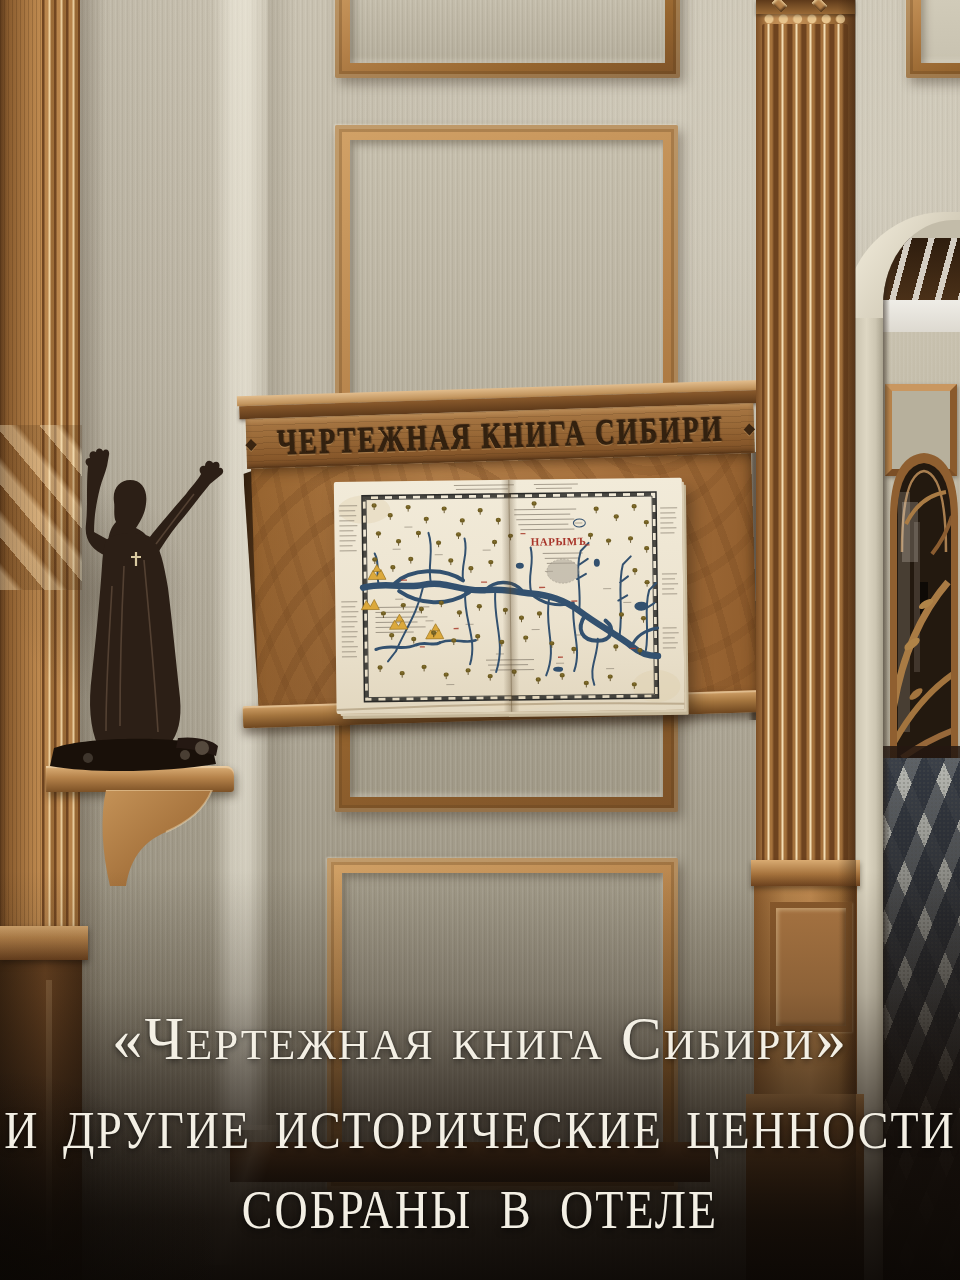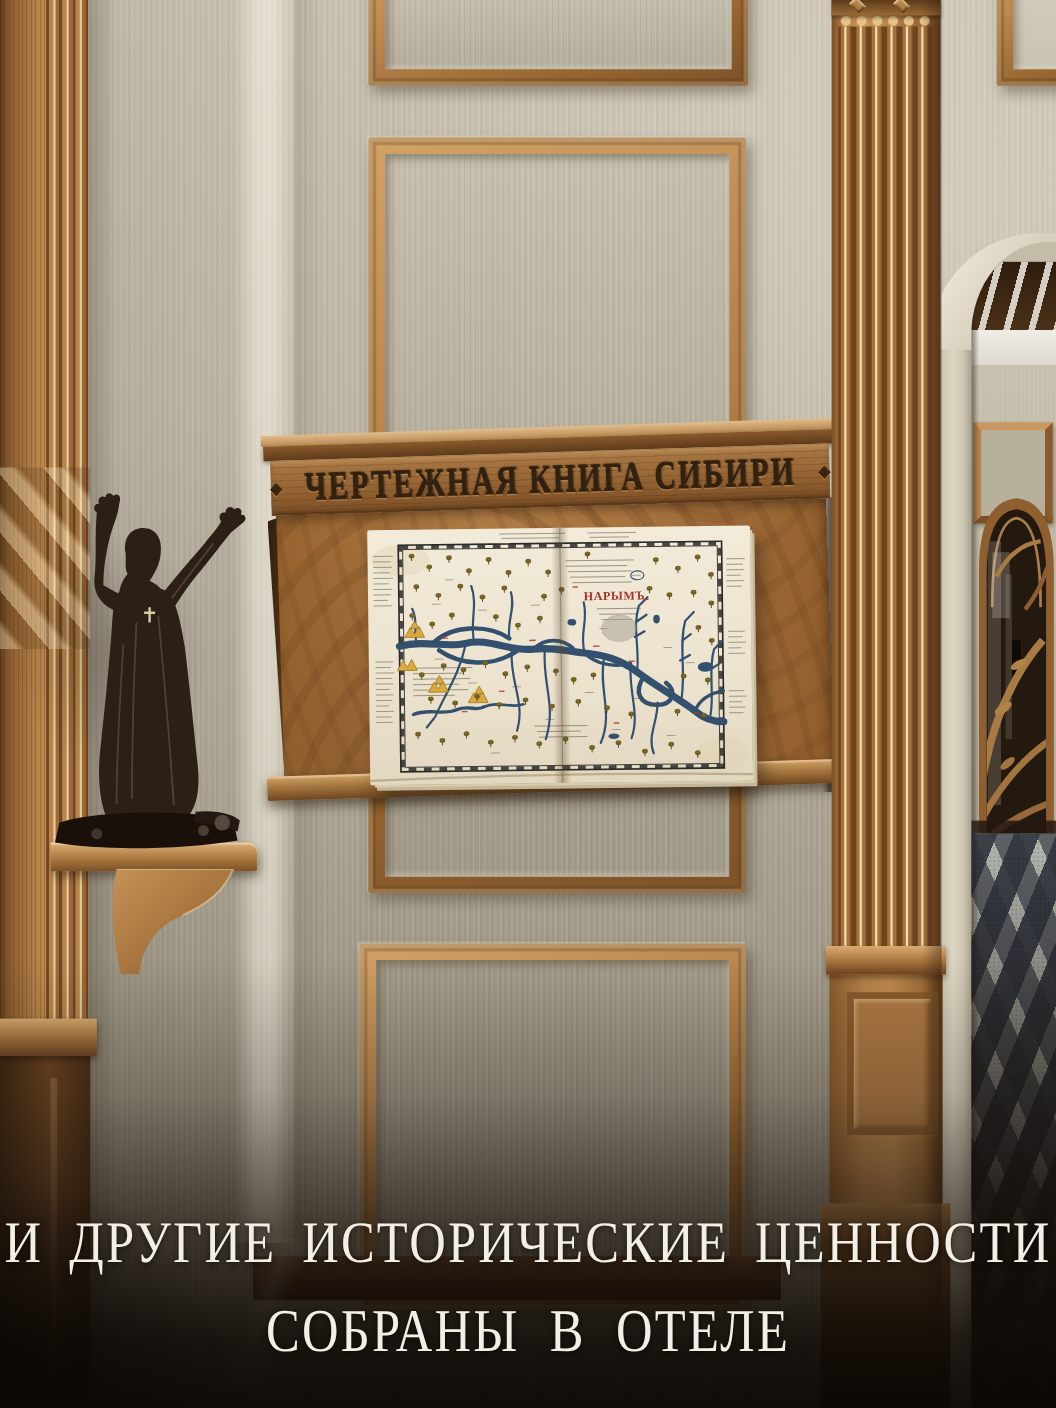--- a/index.html
+++ b/index.html
@@ -468,16 +468,17 @@
         <path d="M0 228 Q174 222 348 226" stroke="rgba(120,95,55,.35)" stroke-width="2" fill="none"></path>
       </svg>
     </div>
   </div>
 
   <div class="abs skirt"></div>
   <div class="abs corner-foot"></div>
   <div class="abs fade"></div>
   <div class="abs fade-left"></div>
 
+  <div class="cap cap1">«Чертежная книга Сибири»</div>
   <div class="cap cap2">и другие исторические ценности</div>
   <div class="cap cap3">собраны в отеле</div>
 
 </div>
 
 </body></html>

